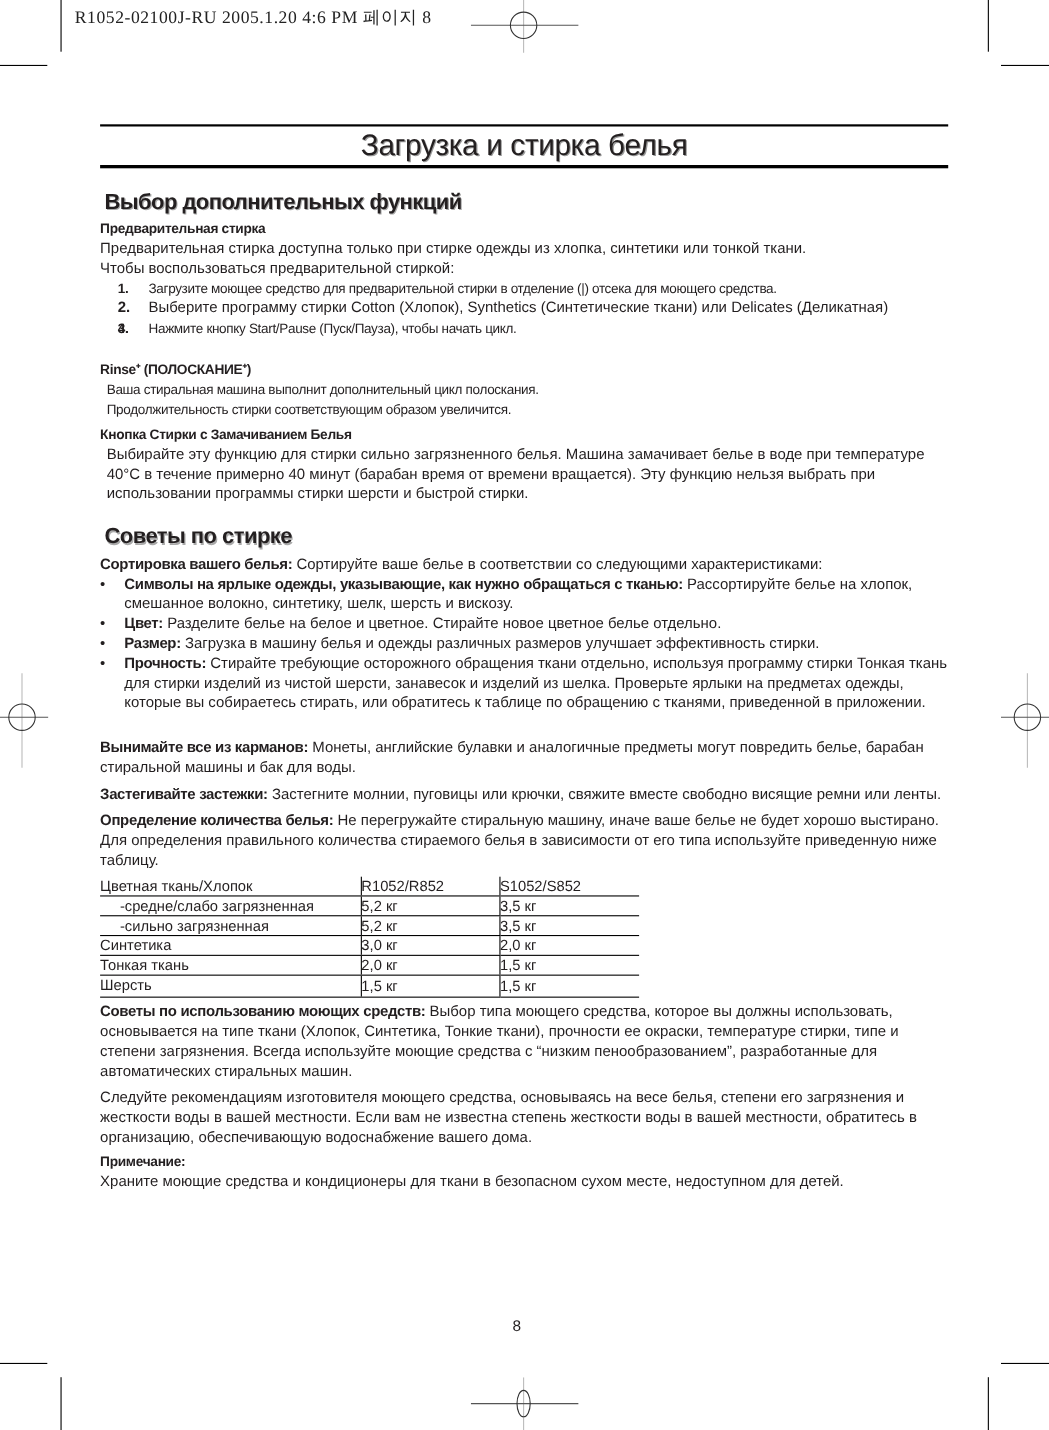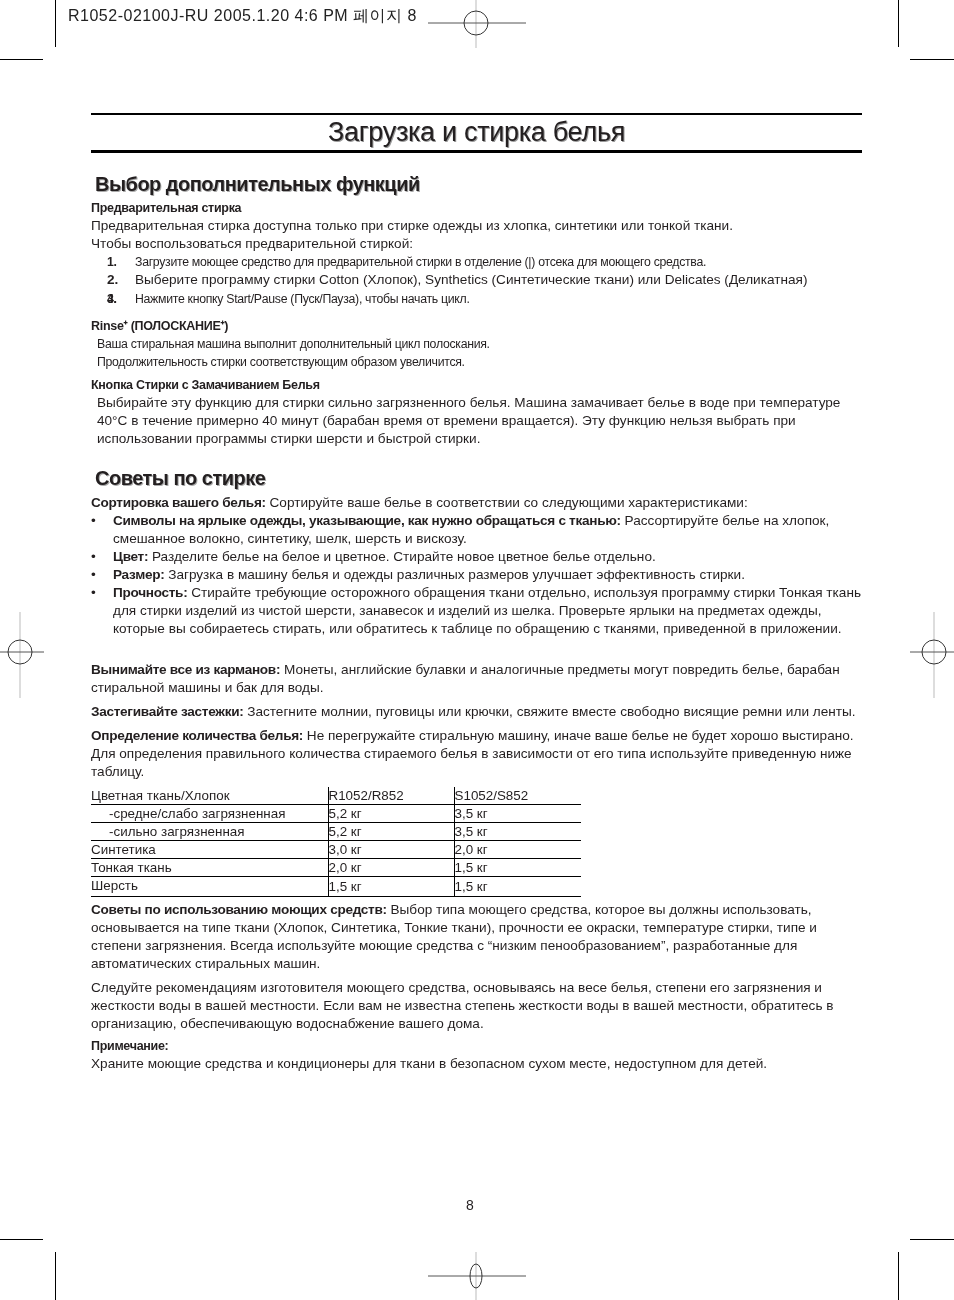--- a/index.html
+++ b/index.html
@@ -3,21 +3,21 @@
 <meta charset="utf-8">
 <style>
   html, body { margin:0; padding:0; background:#ffffff; }
   body { width:954px; height:1300px; position:relative; overflow:hidden;
          font-family:"Liberation Sans", sans-serif; color:#231f20; }
   .abs { position:absolute; }
   .vline { position:absolute; width:1px; background:#000; }
   .hline { position:absolute; height:1px; background:#000; }
   .reg { position:absolute; }
   .header-slug { left:68px; top:6px; font-size:16px; letter-spacing:0.5px; color:#222;
-                 font-family:Liberation Sans, sans-serif; }
+                 font-family:Liberation Serif, serif; }
   .title-bar-top { left:91px; top:113px; width:771px; height:2px; background:#000; }
   .title-bar-bot { left:91px; top:150px; width:771px; height:3px; background:#000; }
   .page-title { left:91px; top:117px; width:771px; text-align:center; font-size:27px;
                 text-shadow:1px 1px 0 #999; letter-spacing:-0.3px; }
   .content { position:absolute; left:91px; top:168px; width:775px; font-size:13.6px; line-height:18px; }
   .h2 { font-size:20px; line-height:24px; text-shadow:1px 1px 0 #aaa; letter-spacing:-0.5px; margin:4px; }
   .h3 { font-weight:bold; font-size:12.5px; line-height:17px; letter-spacing:-0.3px; }
   .p { margin:0; }
   .small { font-size:12.3px; letter-spacing:-0.3px; }
   .ol { margin:0; padding:0; list-style:none; }
@@ -79,21 +79,21 @@
   <div class="h3">Предварительная стирка</div>
   <p class="p">Предварительная стирка доступна только при стирке одежды из хлопка, синтетики или тонкой ткани.</p>
   <p class="p">Чтобы воспользоваться предварительной стиркой:</p>
   <ol class="ol">
     <li class="small"><span class="num">1.</span><span>Загрузите моющее средство для предварительной стирки в отделение (|) отсека для моющего средства.</span></li>
     <li><span class="num">2.</span><span>Выберите программу стирки Cotton (Хлопок), Synthetics (Синтетические ткани) или Delicates (Деликатная)</span></li>
     <li class="small" style="margin-top:1px;"><span class="num">3.</span></li>
     <li class="small"><span class="num">4.</span><span>Нажмите кнопку Start/Pause (Пуск/Пауза), чтобы начать цикл.</span></li>
   </ol>
 
-  <div class="h3" style="margin-top:10px;">Rinse⁺ (ПОЛОСКАНИЕ⁺)</div>
+  <div class="h3" style="margin-top:20px;">Rinse⁺ (ПОЛОСКАНИЕ⁺)</div>
   <p class="p small" style="padding-left:6px;">Ваша стиральная машина выполнит дополнительный цикл полоскания.</p>
   <p class="p small" style="padding-left:6px;">Продолжительность стирки соответствующим образом увеличится.</p>
 
   <div class="h3" style="margin-top:6px;">Кнопка Стирки с Замачиванием Белья</div>
   <p class="p" style="padding-left:6px;">Выбирайте эту функцию для стирки сильно загрязненного белья. Машина замачивает белье в воде при температуре 40°C в течение примерно 40 минут (барабан время от времени вращается). Эту функцию нельзя выбрать при использовании программы стирки шерсти и быстрой стирки.</p>
 
   <h2 class="h2" style="margin-top:18px;">Советы по стирке</h2>
   <p class="p" style="margin-top:4px;"><b class="k">Сортировка вашего белья:</b><span> Сортируйте ваше белье в соответствии со следующими характеристиками:</span></p>
   <ul class="ul">
     <li><span class="dot">•</span><b class="k">Символы на ярлыке одежды, указывающие, как нужно обращаться с тканью:</b><span> Рассортируйте белье на хлопок, смешанное волокно, синтетику, шелк, шерсть и вискозу.</span></li>

